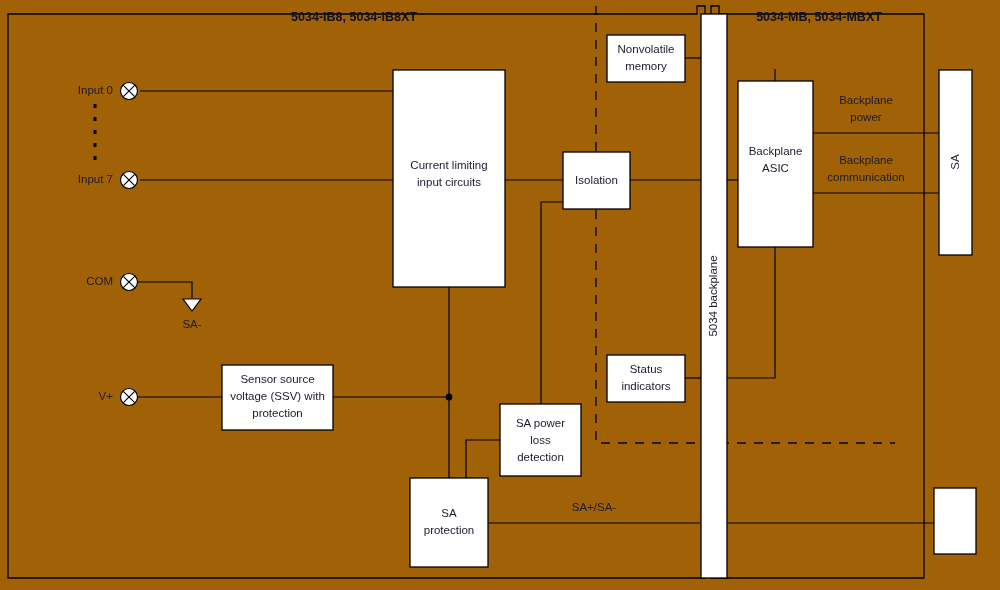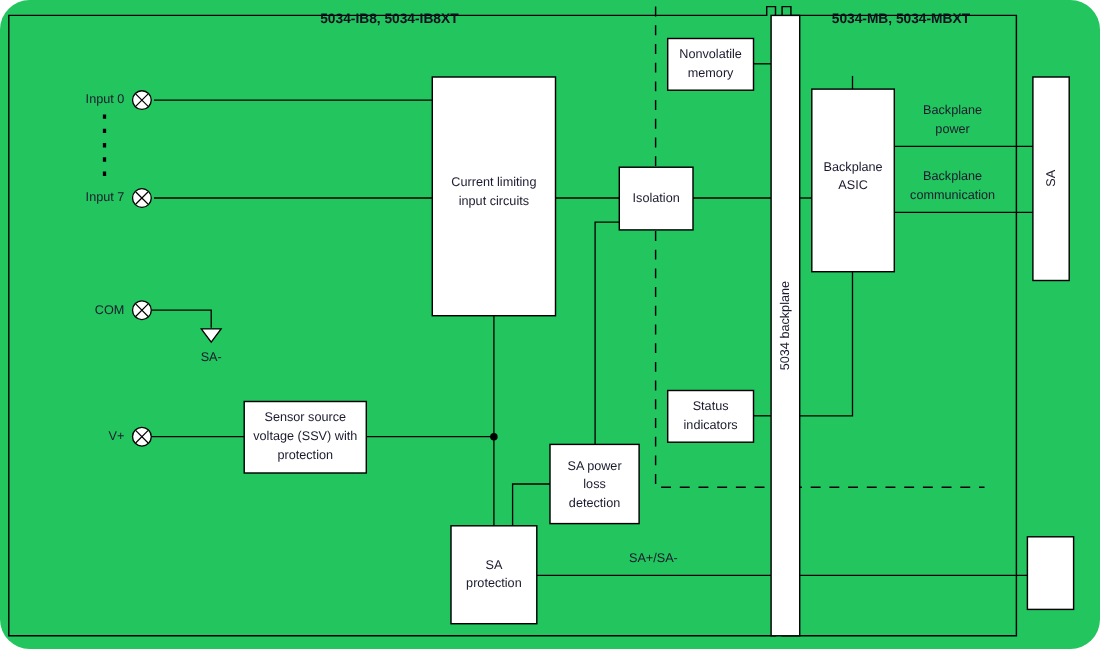--- a/index.html
+++ b/index.html
@@ -4,24 +4,23 @@
 <style>
   html, body {
     margin: 0;
     padding: 0;
     background: #ffffff;
   }
   #diagram-root {
     position: relative;
     width: 1000px;
     height: 590px;
-    background: #22c55e;
+    background: #a16207;
     font-family: "Liberation Sans", sans-serif;
     overflow: hidden;
-    border-radius: 27px;
   }
   #diagram-svg {
     position: absolute;
     top: 0;
     left: 0;
     width: 1000px;
     height: 590px;
   }
   .box-label {
     font-size: 11.5px;

